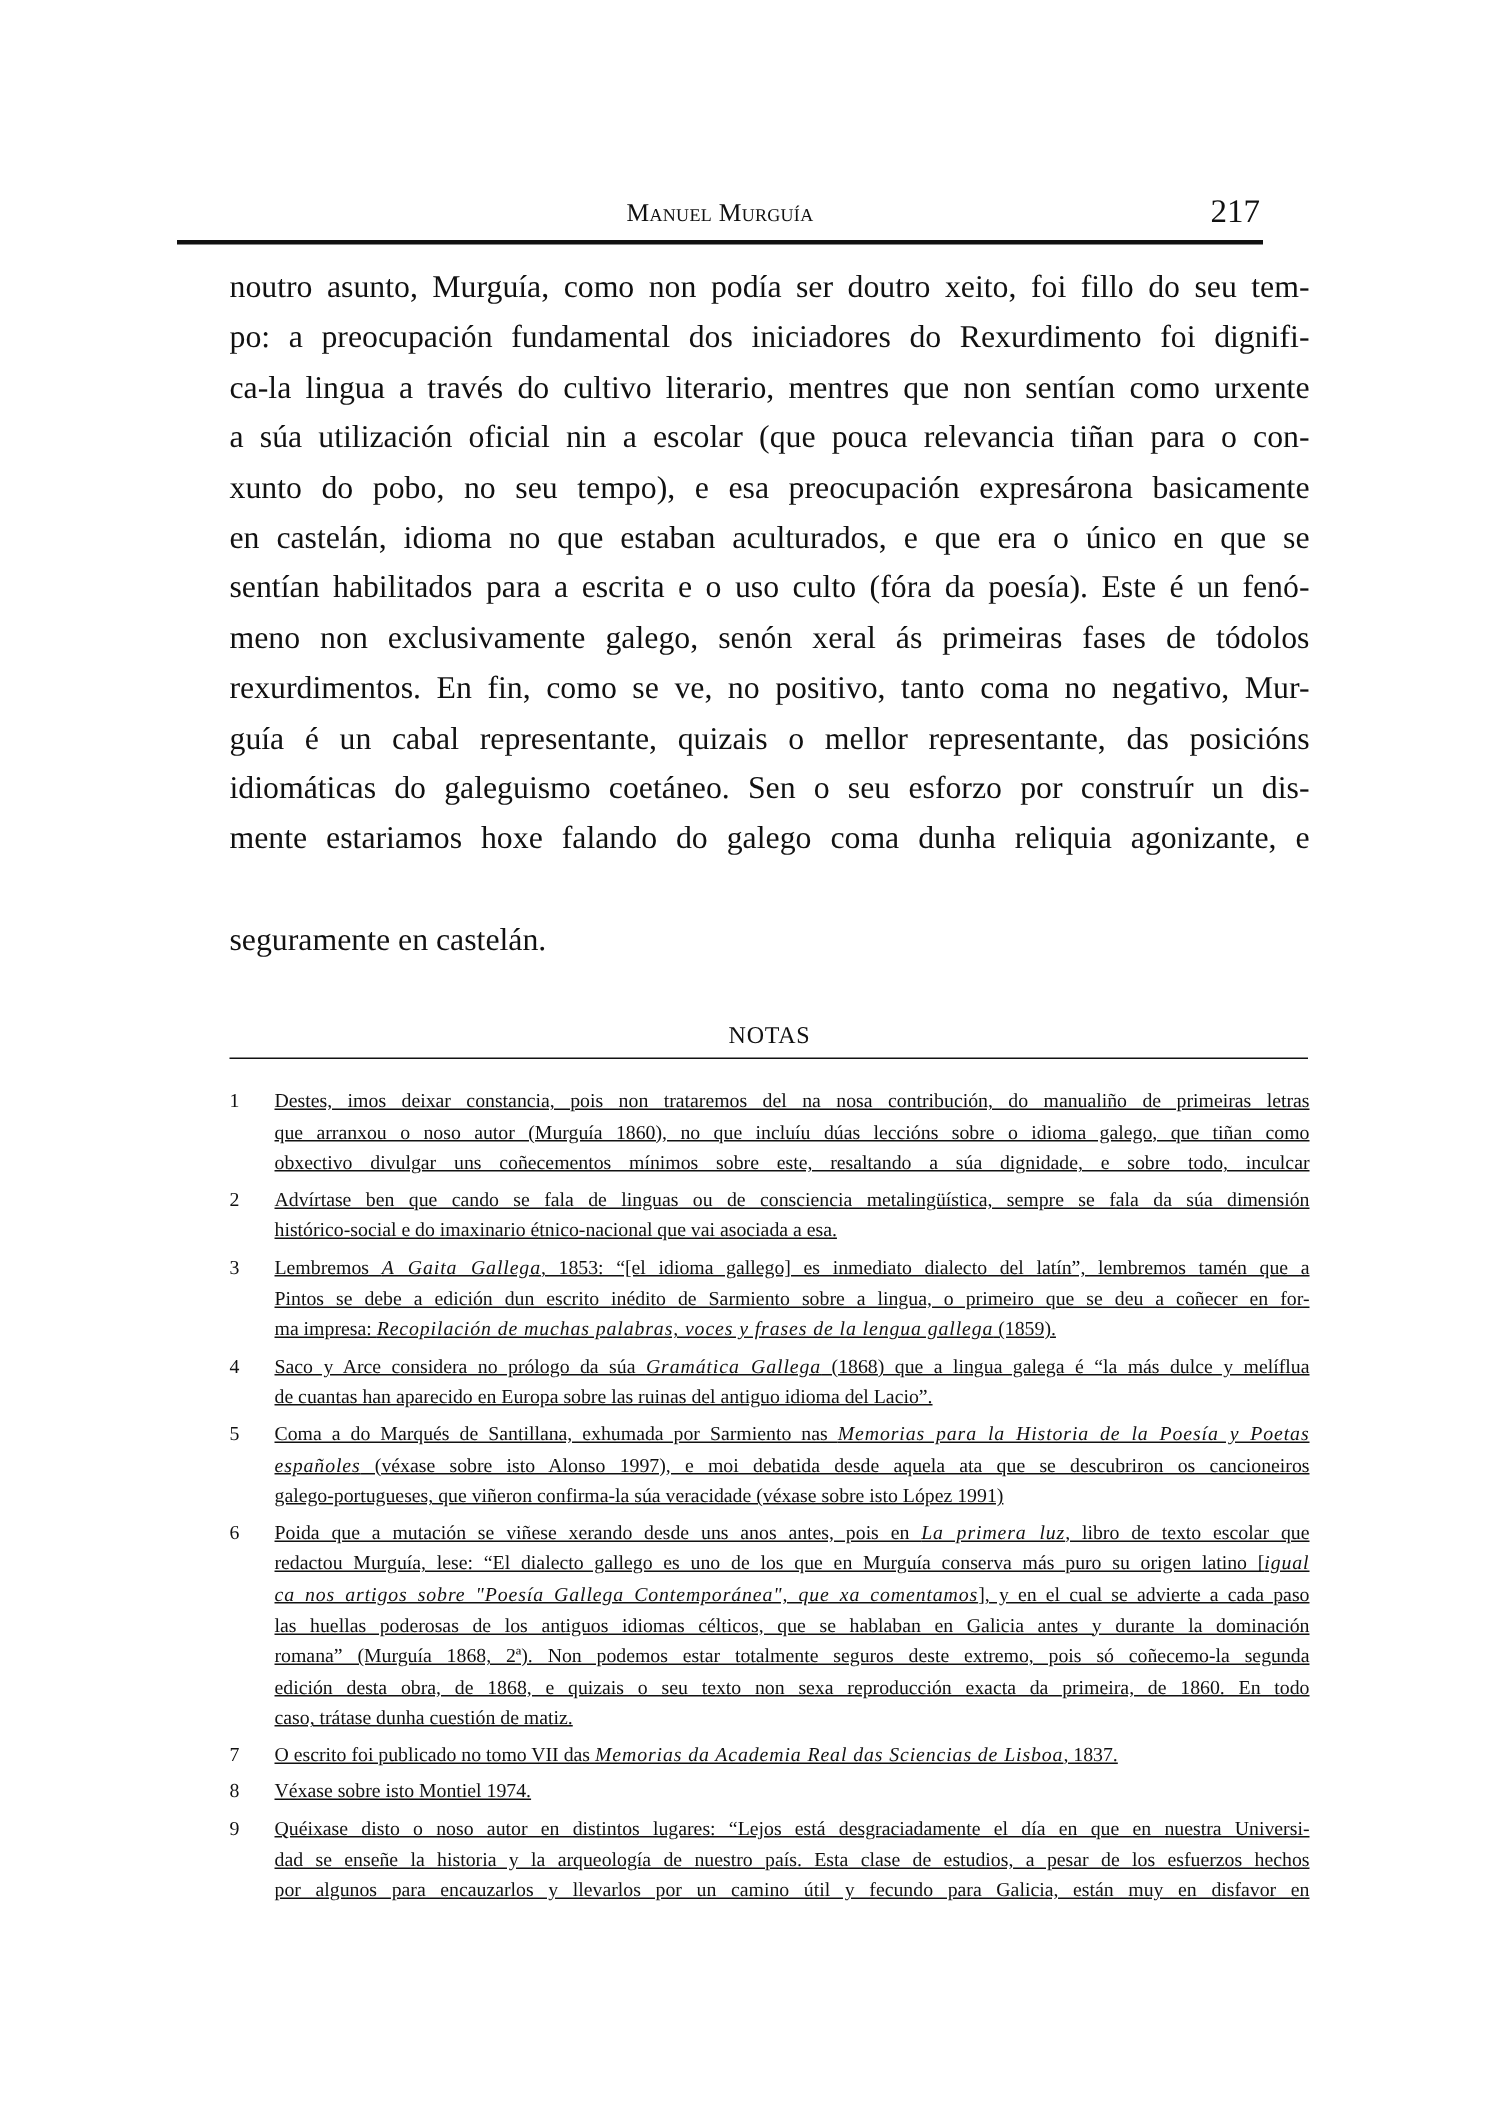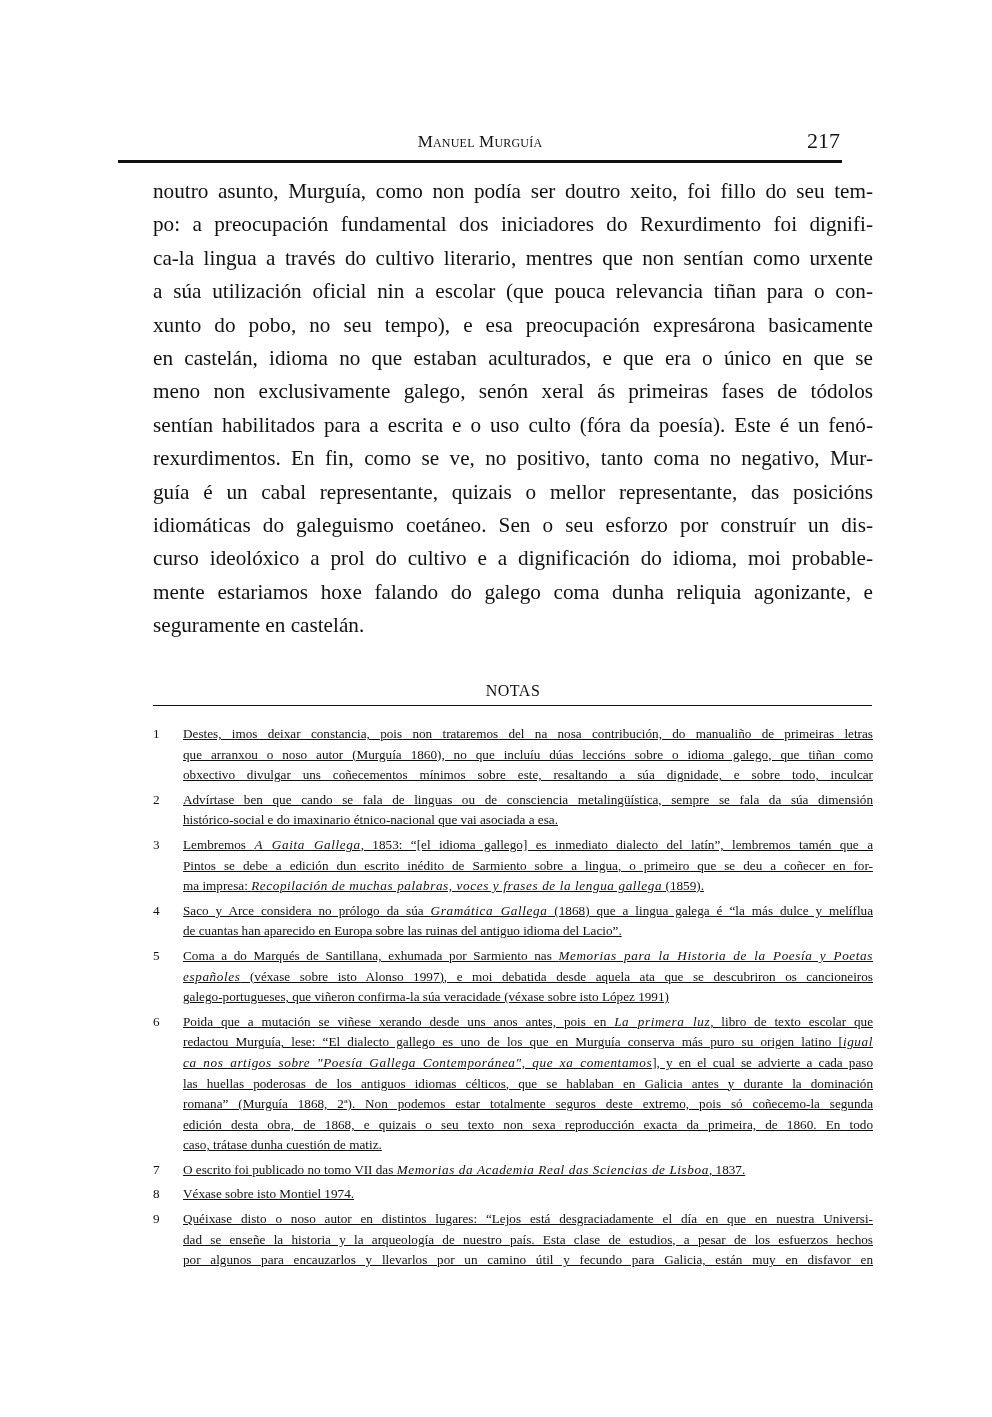--- a/index.html
+++ b/index.html
@@ -59,20 +59,21 @@
     }
     .body-text .line {
       display: block;
       text-align: justify;
       text-align-last: justify;
       white-space: nowrap;
       overflow: visible;
     }
     .body-text .line.last {
       text-align-last: left;
+      margin-top: 34px;
     }
     .notes-heading {
       position: absolute;
       left: 153px;
       top: 682px;
       width: 720px;
       text-align: center;
       font-size: 16px;
       letter-spacing: 0.5px;
     }
@@ -130,26 +131,25 @@
 </div>
 <div class="head-rule"></div>
 
 <p class="body-text" id="body-paragraph">
     <span class="line">noutro asunto, Murguía, como non podía ser doutro xeito, foi fillo do seu tem-</span>
     <span class="line">po: a preocupación fundamental dos iniciadores do Rexurdimento foi dignifi-</span>
     <span class="line">ca-la lingua a través do cultivo literario, mentres que non sentían como urxente</span>
     <span class="line">a súa utilización oficial nin a escolar (que pouca relevancia tiñan para o con-</span>
     <span class="line">xunto do pobo, no seu tempo), e esa preocupación expresárona basicamente</span>
     <span class="line">en castelán, idioma no que estaban aculturados, e que era o único en que se</span>
+    <span class="line">sentían habilitados para a escrita e o uso culto (fóra da poesía). Este é un fenó-</span>
     <span class="line">meno non exclusivamente galego, senón xeral ás primeiras fases de tódolos</span>
-    <span class="line">sentían habilitados para a escrita e o uso culto (fóra da poesía). Este é un fenó-</span>
     <span class="line">rexurdimentos. En fin, como se ve, no positivo, tanto coma no negativo, Mur-</span>
     <span class="line">guía é un cabal representante, quizais o mellor representante, das posicións</span>
     <span class="line">idiomáticas do galeguismo coetáneo. Sen o seu esforzo por construír un dis-</span>
-    <span class="line">curso ideolóxico a prol do cultivo e a dignificación do idioma, moi probable-</span>
     <span class="line">mente estariamos hoxe falando do galego coma dunha reliquia agonizante, e</span>
     <span class="line last">seguramente en castelán.</span>
   </p>
 
 <div class="notes-heading">NOTAS</div>
 <div class="notes-rule"></div>
 
 <div class="notes" id="footnotes">
     <div class="note">
       <span class="num">1</span>

